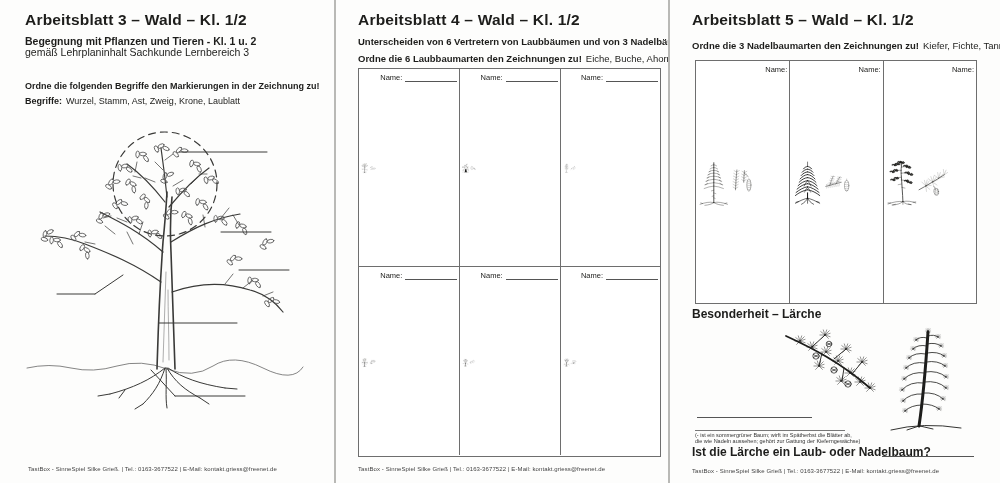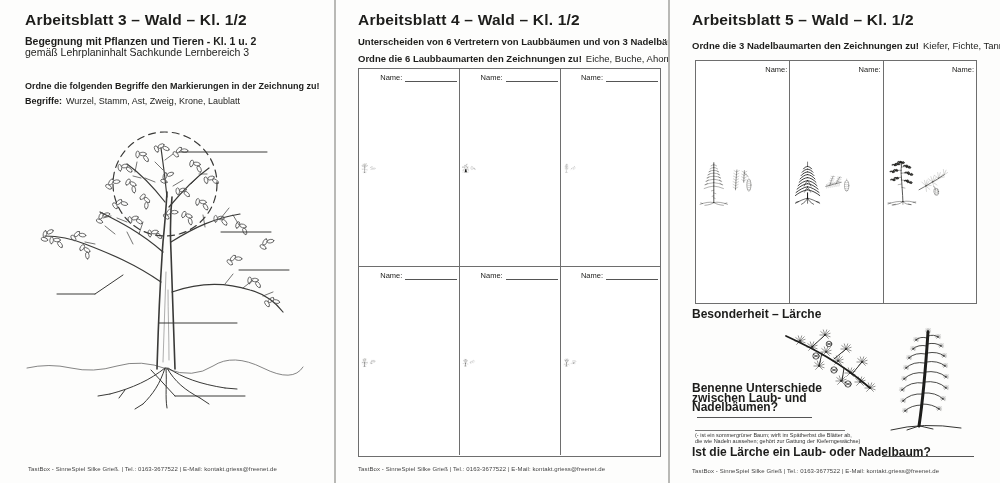--- a/index.html
+++ b/index.html
@@ -523,25 +523,20 @@
         <use href="#tf" transform="translate(18,81) scale(0.45)"></use>
           <use href="#tf" transform="translate(58,79) scale(0.45)"></use>
         <use href="#tf" transform="translate(20,91) scale(0.45)"></use>
           <use href="#tf" transform="translate(54,89) scale(0.45)"></use>
         <use href="#tf" transform="translate(43,11) scale(0.45)"></use>
       </g>
       <path d="M34,106 l-12,4 M35,106 l13,3 M6,110 Q38,102 76,108" stroke-width="0.9"></path>
     </g>
   </svg>
 
-  <div class="q-bold" style="left:22px;top:384px;">
-    <div>Benenne  Unterschiede</div>
-    <div>zwischen Laub- und</div>
-    <div>Nadelbäumen?</div>
-  </div>
   <div class="ansline" style="left:27px;top:417px;width:115px;"></div>
 
   <div class="footnote" style="left:25px;top:430px;width:150px;">
     <div>(- ist ein sommergrüner Baum; wirft im Spätherbst die Blätter ab,</div>
     <div>die wie Nadeln aussehen; gehört zur Gattung der Kieferngewächse)</div>
   </div>
 
   <div class="q-bold" style="left:22px;top:448px;">Ist die Lärche ein Laub- oder Nadelbaum?</div>
   <div class="ansline" style="left:212px;top:456px;width:92px;"></div>
 

